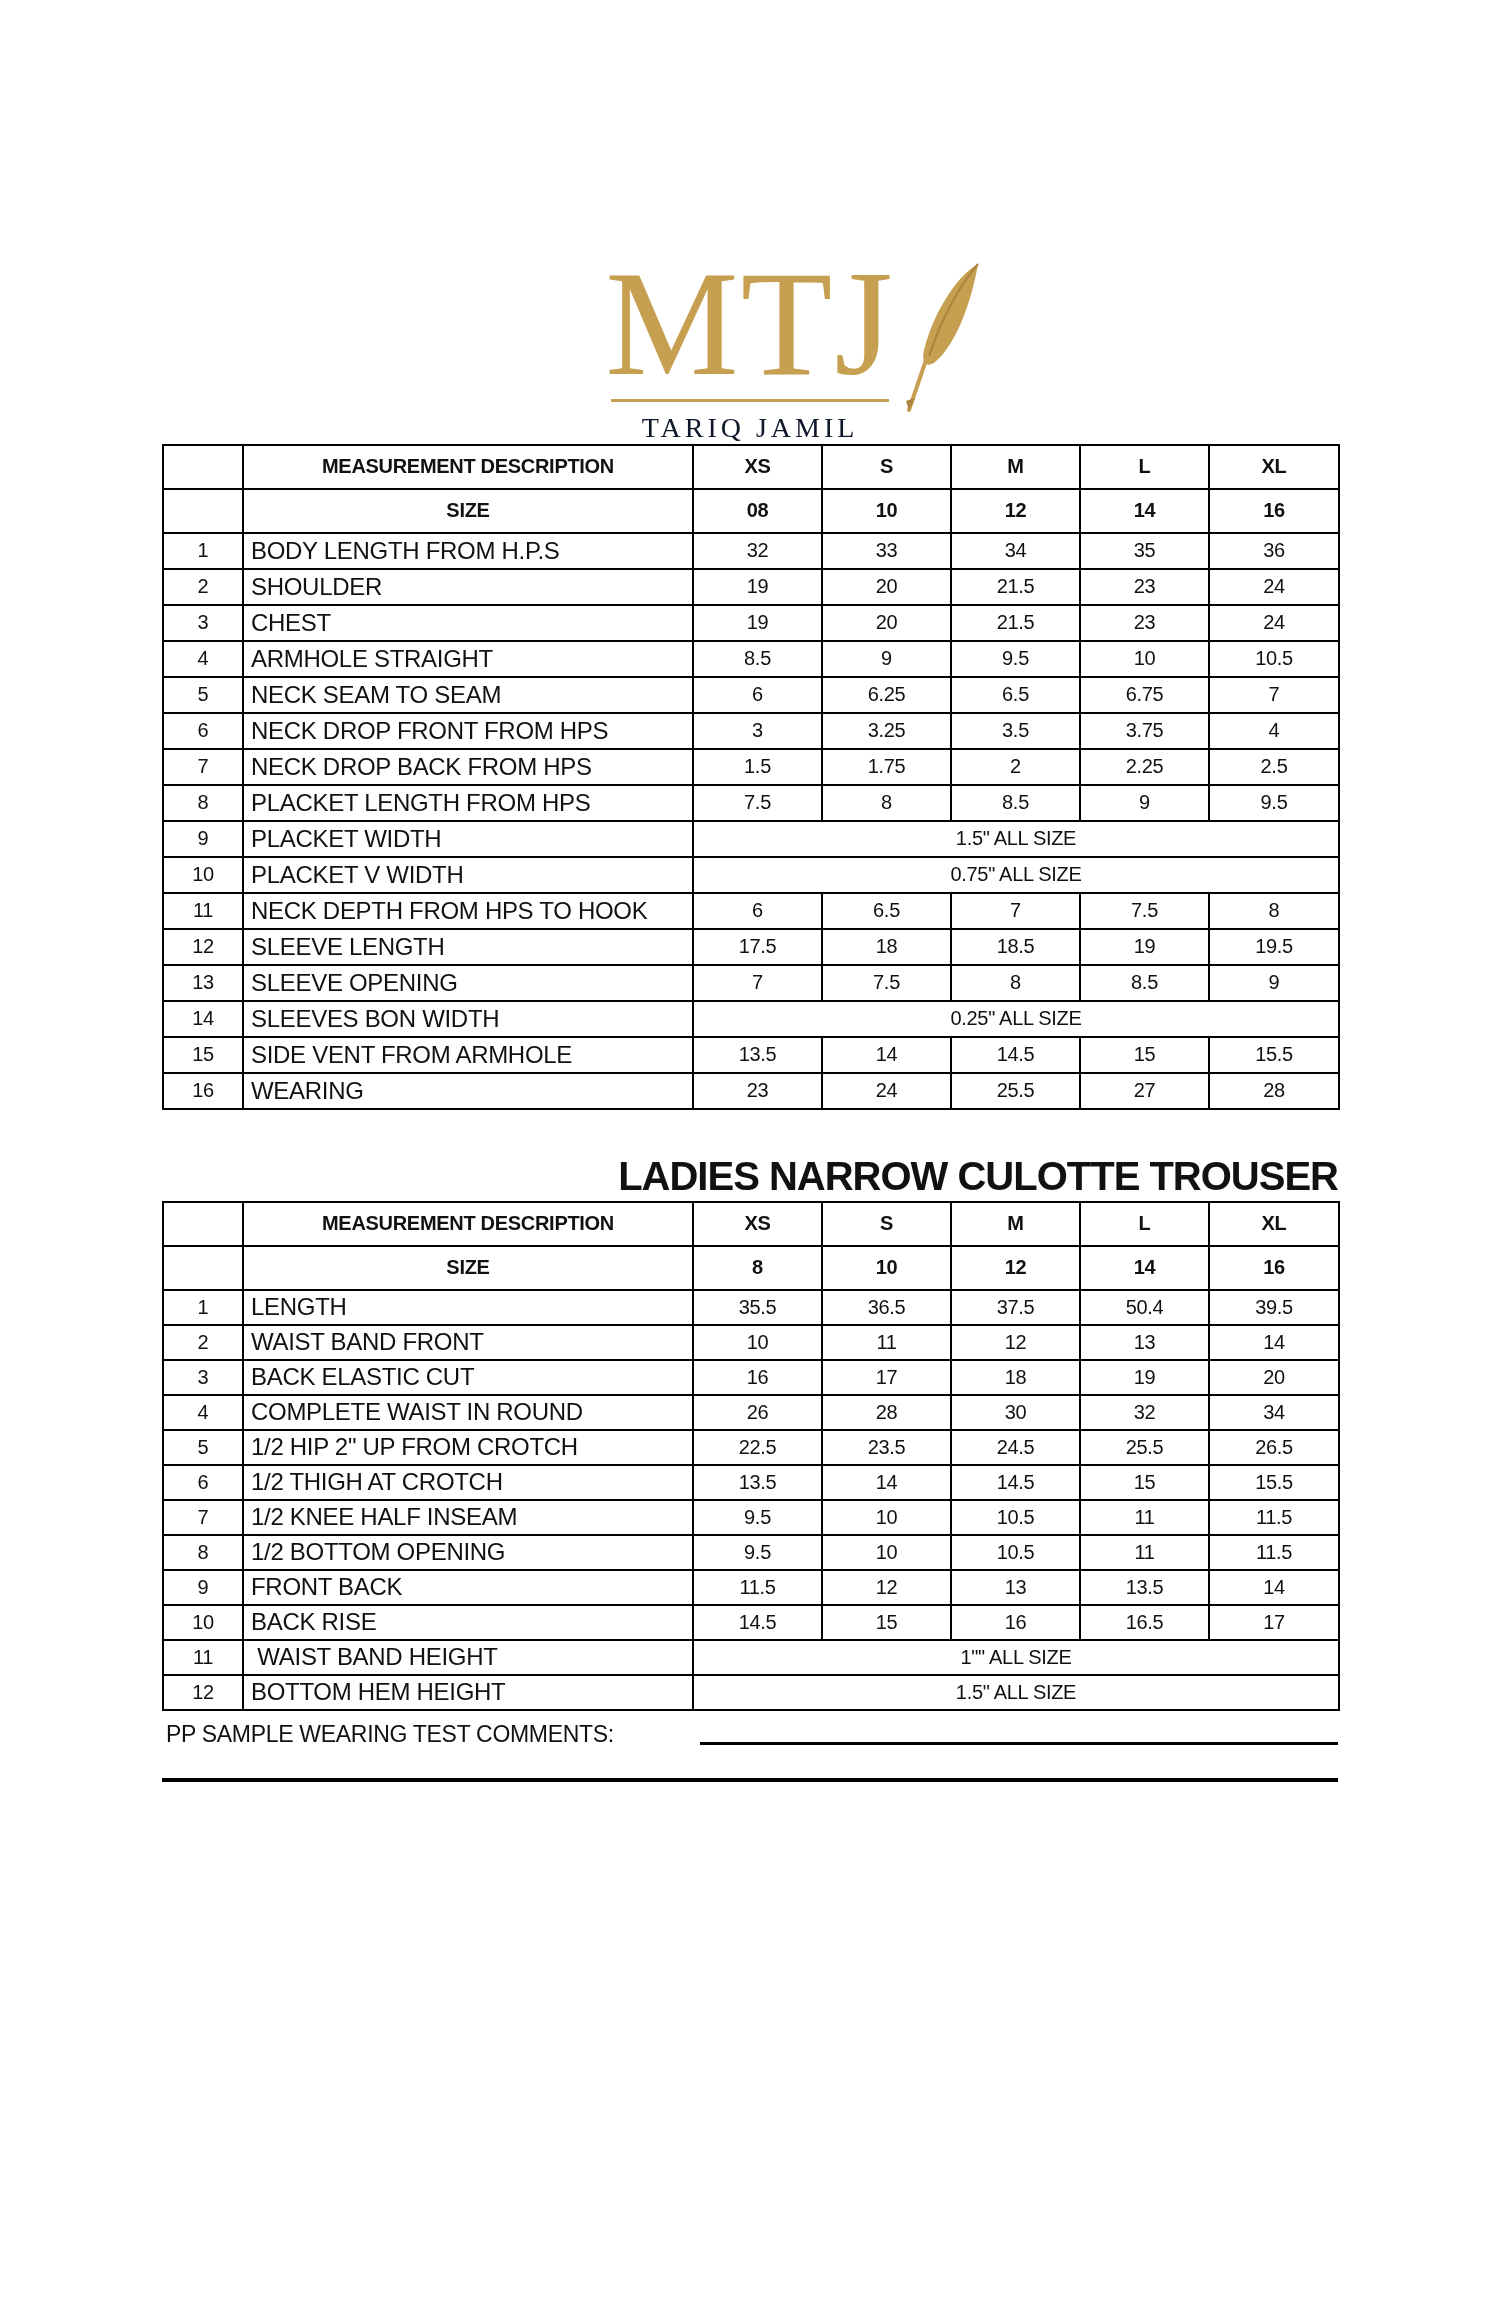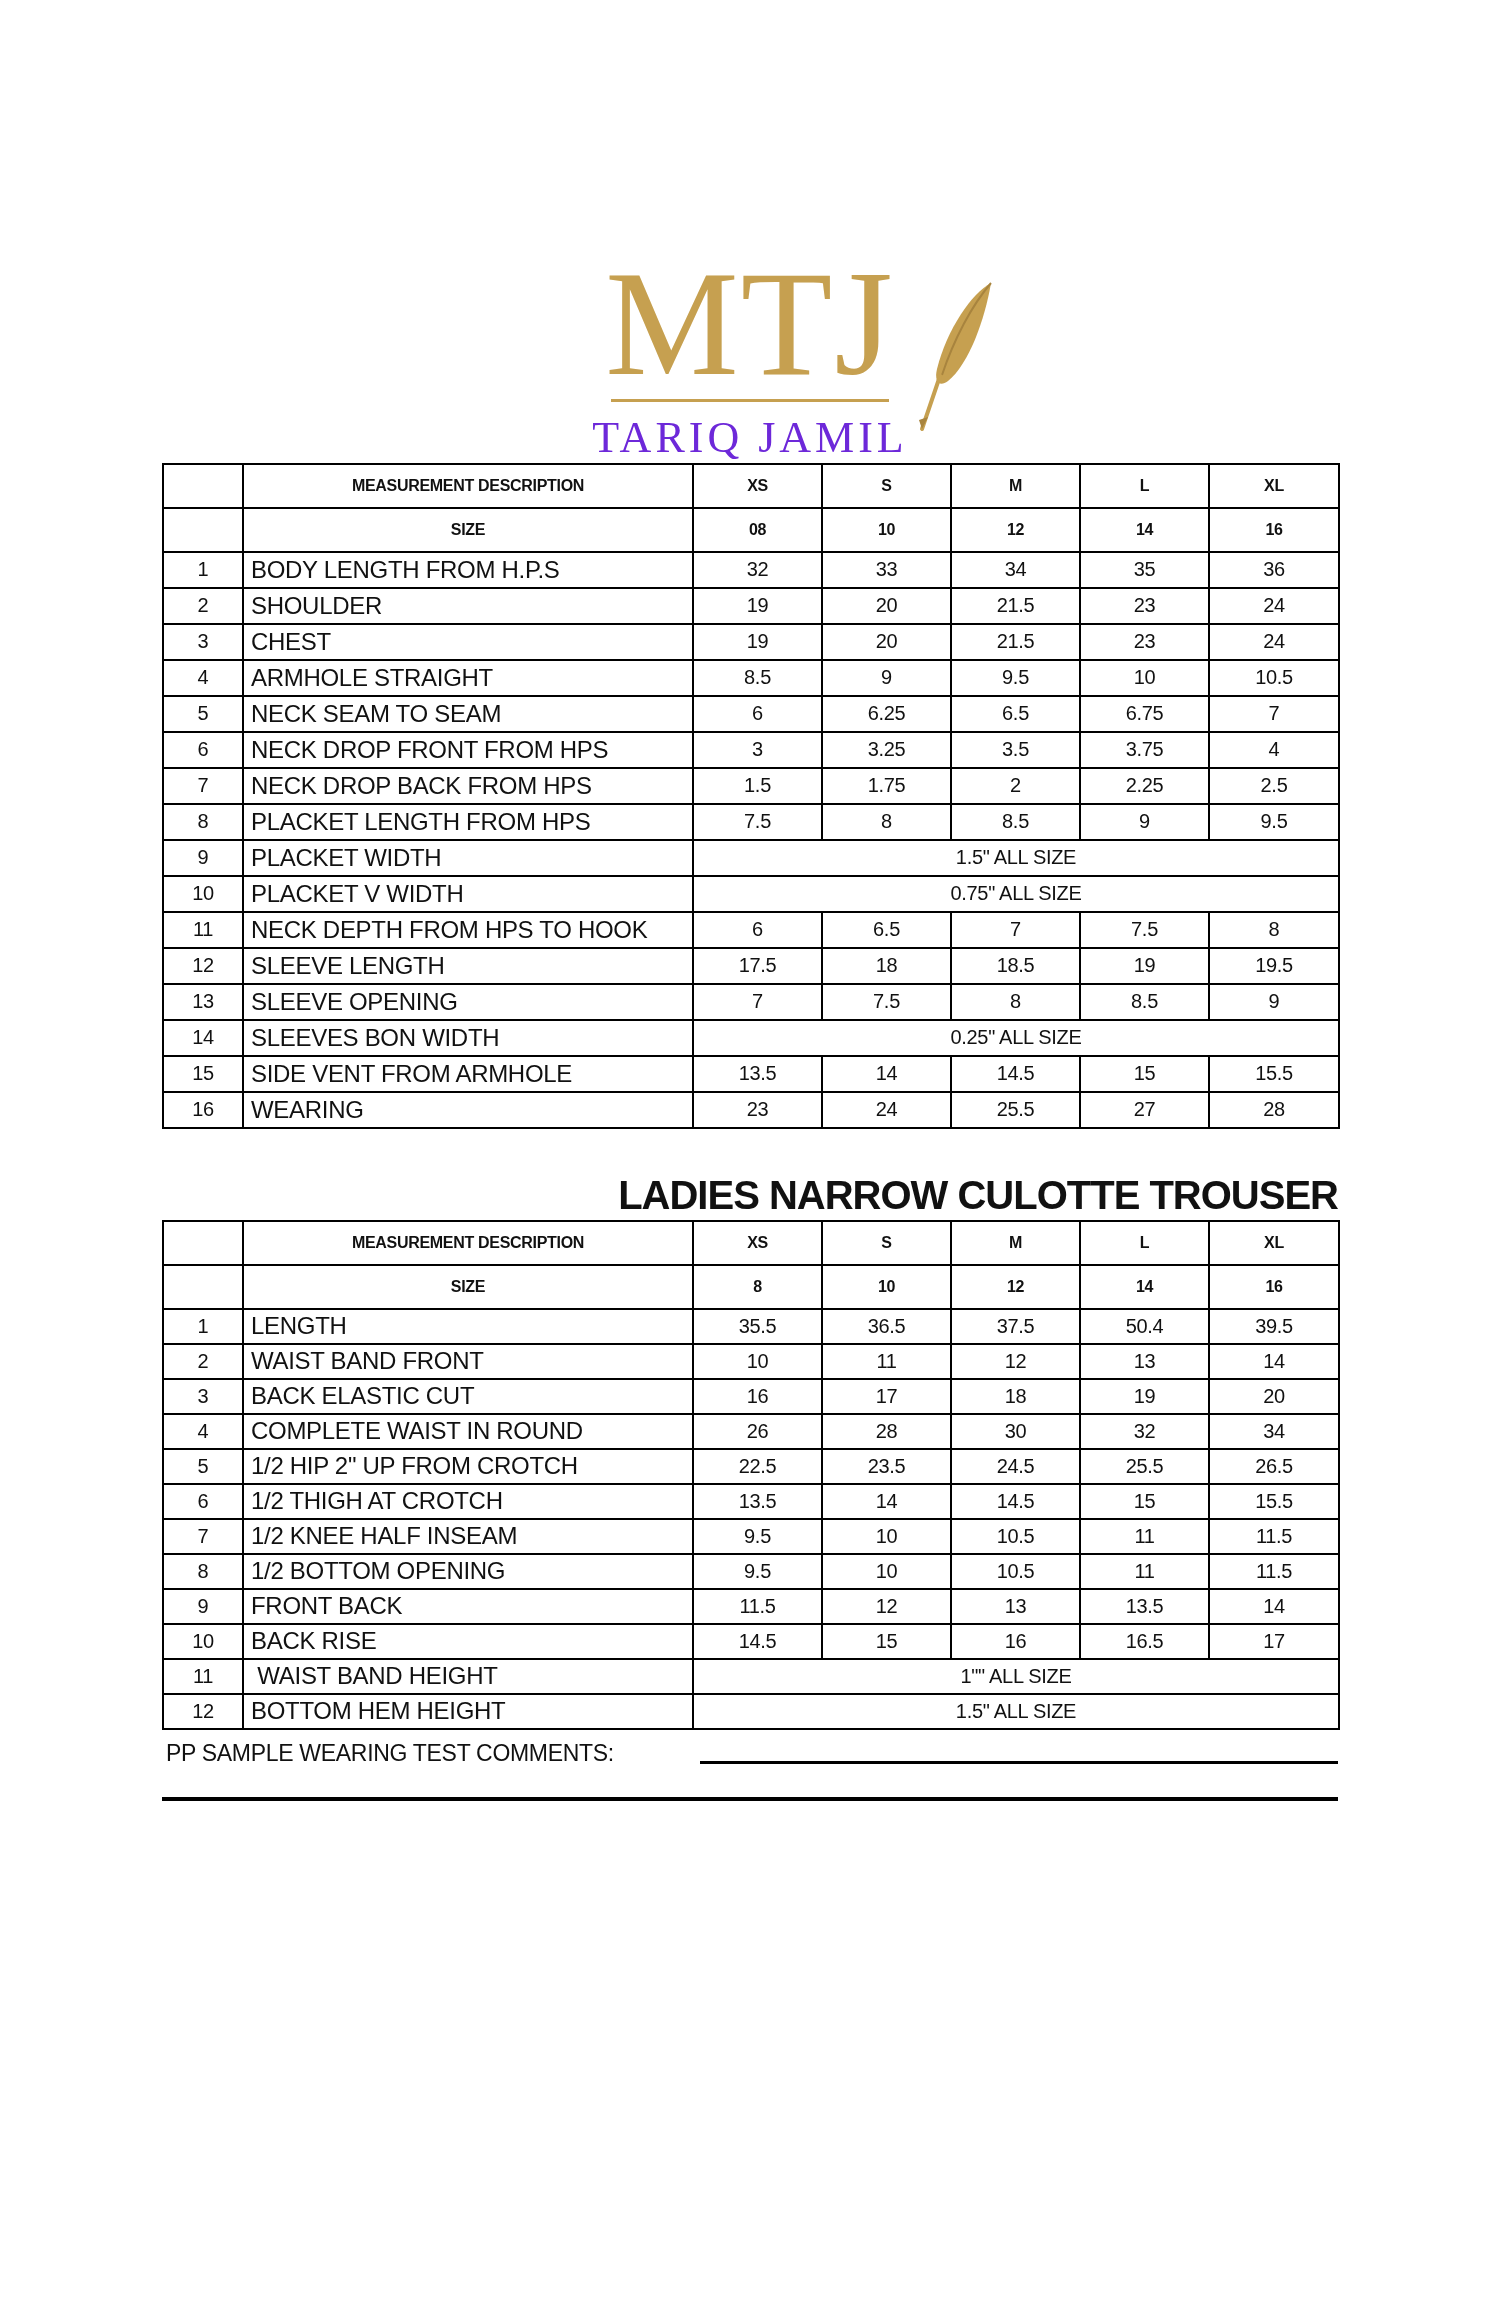--- a/index.html
+++ b/index.html
@@ -14,39 +14,39 @@
   .logo { text-align:center; margin-top:252px; }
   .logo-inner { display:inline-block; position:relative; }
   .mtj {
     font-family:"Liberation Serif", serif;
     font-size:150px; line-height:0.95; color:#C6A050;
     letter-spacing:2px; display:block;
   }
   .gold-rule { width:278px; border-top:3px solid #C6A050; margin:4px auto 0 auto; }
   .tariq {
     font-family:"Liberation Serif", serif;
-    font-size:44px; letter-spacing:4px; color:#6d28d9; margin-top:10px; display:block;
+    font-size:28px; letter-spacing:4px; color:#0f172a; margin-top:10px; display:block;
   }
   .quill { position:absolute; right:-88px; bottom:26px; width:82px; height:158px; }
 
   
   .title1 {
     font-size:40px; font-weight:bold; text-align:center;
     margin:95px 0 38px 0; letter-spacing:-1px;
   }
   .title1 .u { text-decoration:underline; text-underline-offset:7px; text-decoration-thickness:3px; }
   .title2 {
     font-size:40px; font-weight:bold; text-align:right;
     margin:44px 0 2px 0; letter-spacing:-1px;
   }
 
   
   table { border-collapse:collapse; table-layout:fixed; width:1176px; }
   td { border:2px solid #000; overflow:hidden; }
-  .hdr td { font-weight:bold; font-size:16px; text-align:center; height:44px; letter-spacing:-0.3px; }
+  .hdr td { font-weight:bold; font-size:20px; text-align:center; height:44px; letter-spacing:-0.3px; }
   .num   { text-align:center; font-size:20px; letter-spacing:-0.3px; }
   .desc  { text-align:left; padding-left:7px; font-size:24px; white-space:pre; letter-spacing:-0.3px; }
   .val   { text-align:center; font-size:20px; letter-spacing:-0.3px; }
   .merged{ text-align:center; font-size:20px; letter-spacing:-0.3px; }
   #t1 tbody td { height:36px; }
   #t2 tbody td { height:35px; }
 
   
   .footer-row { display:flex; margin-top:10px; align-items:flex-start; }
   .comments-label { font-size:23px; letter-spacing:-0.3px; padding-left:4px; }

